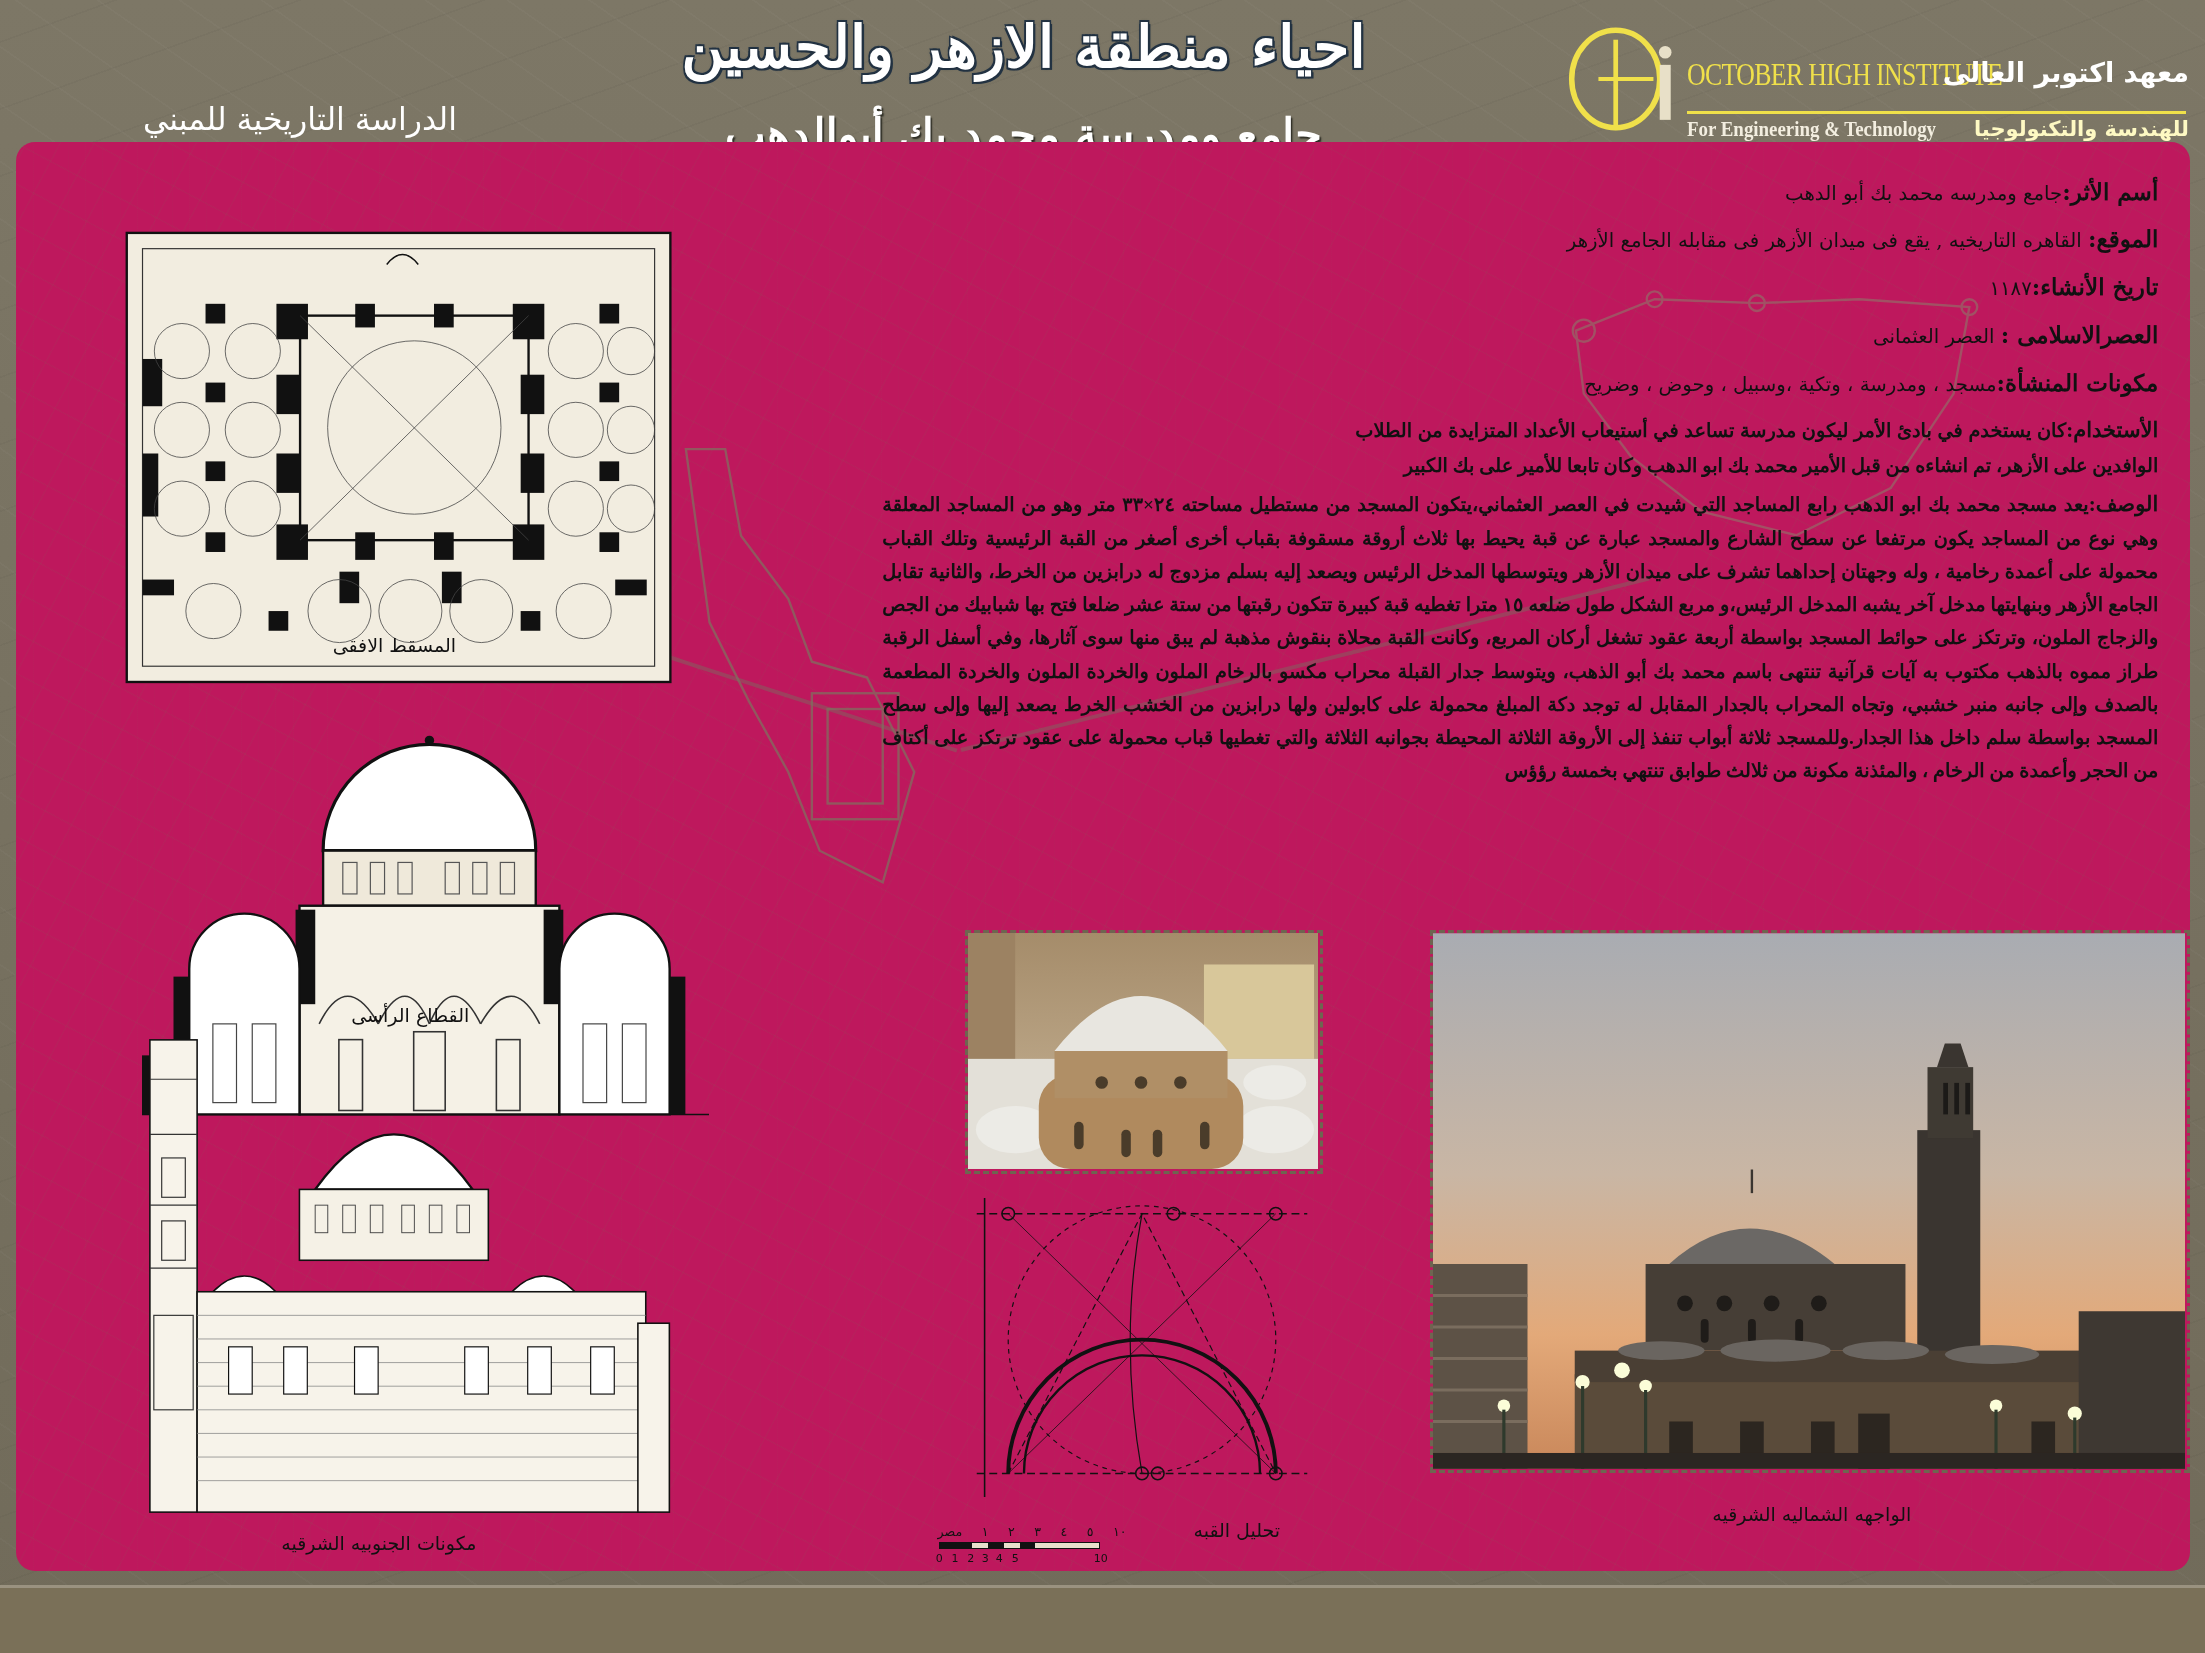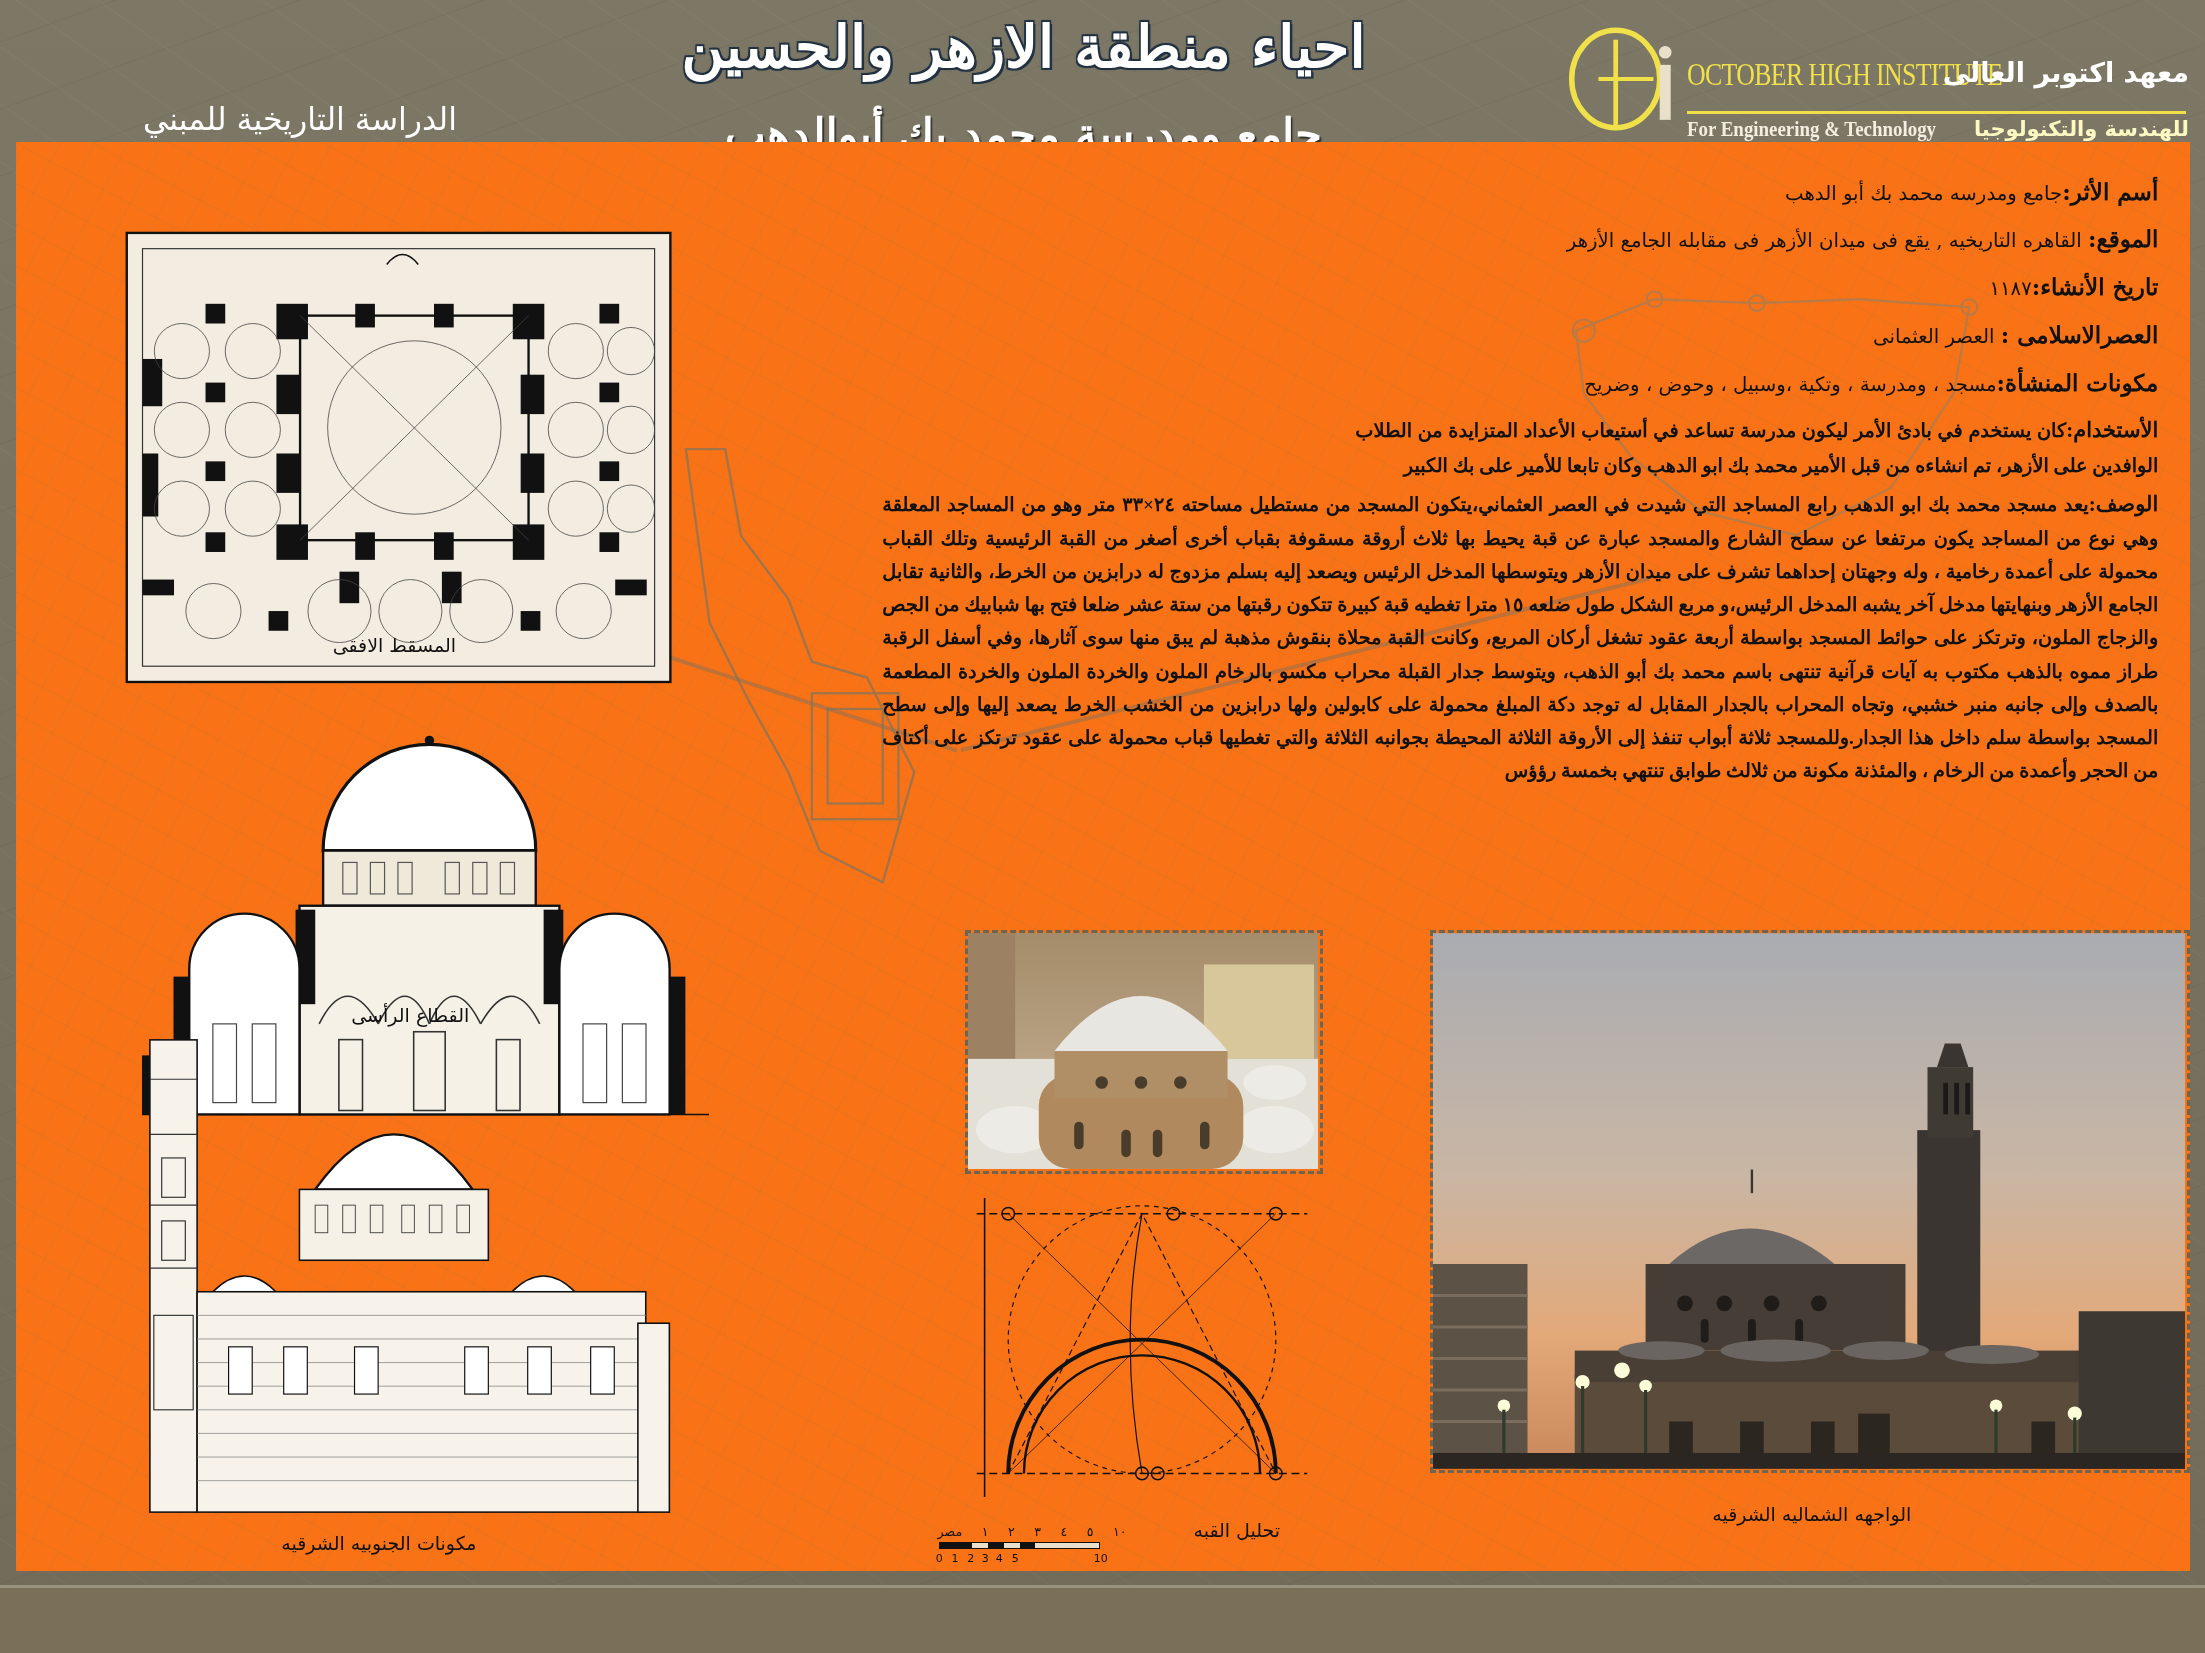--- a/index.html
+++ b/index.html
@@ -59,22 +59,23 @@
     position: absolute; right: 0; top: 41px; direction: rtl;
     font-family: "DejaVu Sans", sans-serif; font-size: 27px; font-weight: bold; color: #ffffff;
   }
   .logo-ar-sub {
     position: absolute; right: 0; top: 101px; direction: rtl;
     font-family: "DejaVu Sans", sans-serif; font-size: 21px; font-weight: bold; color: #fef9c3;
   }
   
   .panel {
     position: absolute; left: 15.8px; top: 142px; width: 2174px; height: 1429px;
-    background: #f97316;
+    background: #be185d;
     overflow: hidden;
+    border-radius: 19px;
   }
   .panel-texture {
     position: absolute; inset: 0;
     background:
       repeating-linear-gradient(28deg, rgba(120,108,84,0.08) 0 1.6px, transparent 1.6px 36px),
       repeating-linear-gradient(-62deg, rgba(120,108,84,0.07) 0 1.6px, transparent 1.6px 30px),
       repeating-linear-gradient(90deg, rgba(120,108,84,0.04) 0 0.8px, transparent 0.8px 17.3px);
   }
   .map-road {
     position: absolute; height: 3.9px; background: rgba(120,110,95,0.45); transform-origin: left center;

